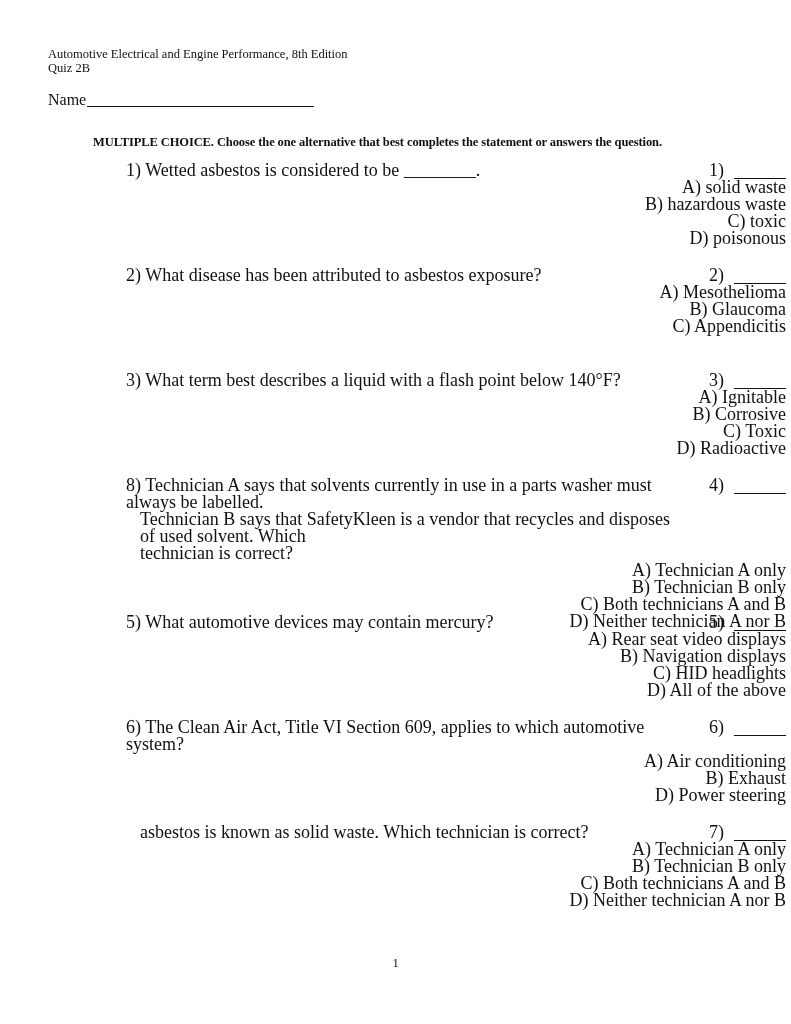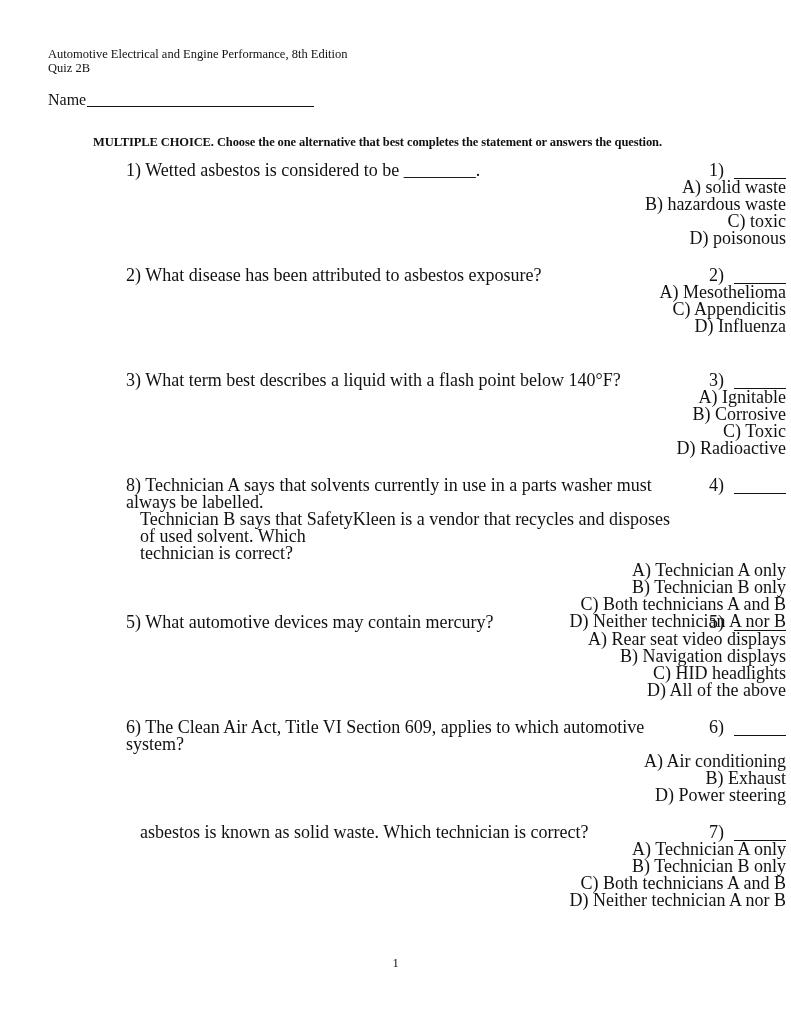--- a/index.html
+++ b/index.html
@@ -136,22 +136,22 @@
       <span class="answer-line"></span>
     </div>
   </div>
 
   <div class="question" style="top:267px;">
     <div class="q-stem">
       <span>2) What disease has been attributed to asbestos exposure?</span>
     </div>
     <ul class="choices">
       <li class="choice">A) Mesothelioma</li>
+      <li class="choice" style="padding-left:33px">B) Glaucoma</li>
       <li class="choice" style="padding-left:33px">C) Appendicitis</li>
-      <li class="choice">D) Influenza</li>
     </ul>
     <div class="answer-slot">
       <span class="answer-num">2)</span>
       <span class="answer-line"></span>
     </div>
   </div>
 
   <div class="question" style="top:372px;">
     <div class="q-stem">
       <span>3) What term best describes a liquid with a flash point below 140°F?</span>

